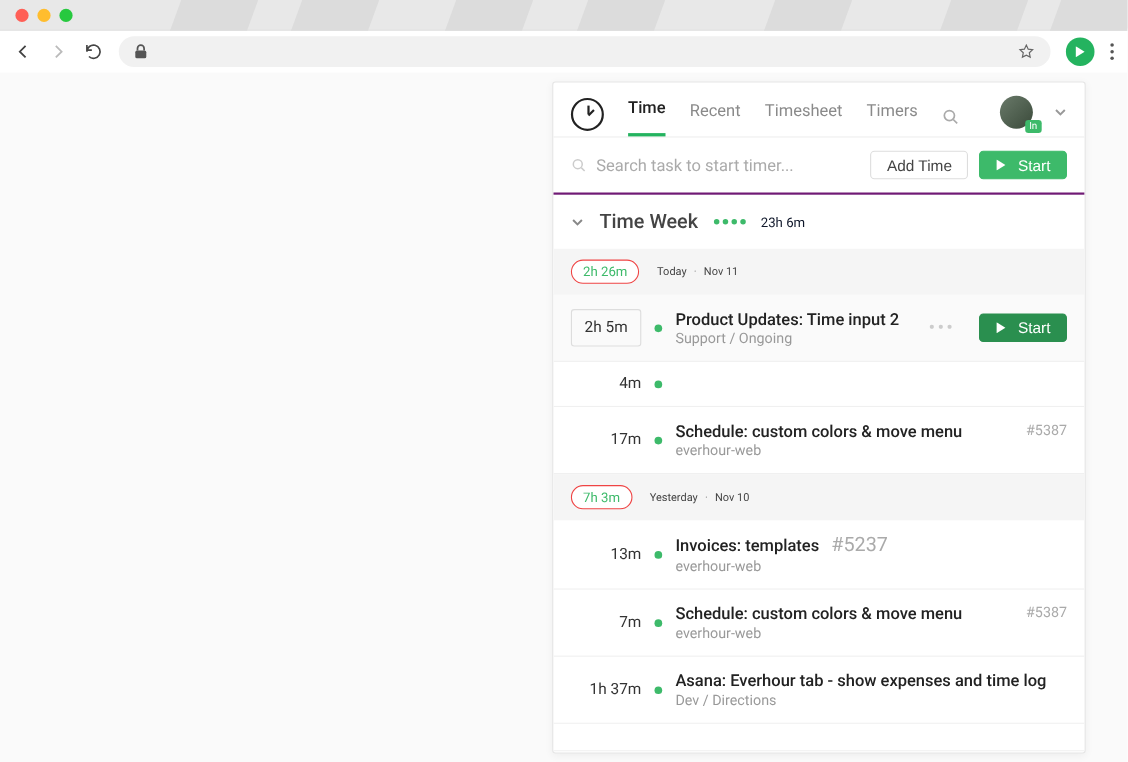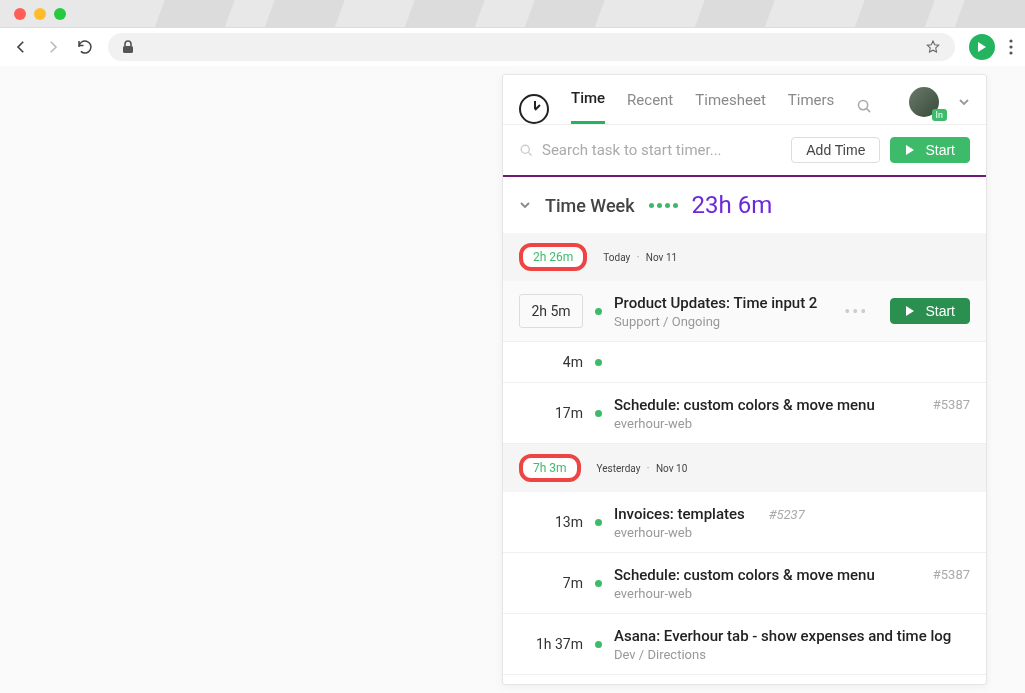--- a/index.html
+++ b/index.html
@@ -20,21 +20,21 @@
   .addr-bar { flex:1; height:28px; background:#f1f1f1; border-radius:14px; display:flex; align-items:center; padding:0 14px; gap:10px; }
   .addr-bar .spacer { flex:1; }
   .right-controls { display:flex; align-items:center; gap:14px; }
   .play-circle { width:26px; height:26px; background:#24b35f; border-radius:50%; display:flex; align-items:center; justify-content:center; }
   .play-circle svg { fill:#fff; width:10px; height:10px; }
 
   .content { position:relative; width:100%; height: calc(100% - 66px); background:#fafafa; }
 
   .panel { position:absolute; top:8px; right:38px; width:485px; height:calc(100% - 16px); background:#fff; border:1px solid #e5e5e5; border-radius:3px; box-shadow:0 2px 8px rgba(0,0,0,0.05); display:flex; flex-direction:column; overflow:hidden; }
 
-  .panel-header { display:flex; align-items:flex-end; padding:14px 16px 0 16px; gap:22px; border-bottom:1px solid #eee; position:relative; }
+  .panel-header { display:flex; align-items:flex-start; padding:14px 16px 0 16px; gap:22px; border-bottom:1px solid #eee; position:relative; }
   .logo-circle { width:30px; height:30px; border:2px solid #222; border-radius:50%; display:flex; align-items:center; justify-content:center; position:relative; }
   .logo-circle::before { content:""; position:absolute; width:2px; height:8px; background:#222; top:5px; left:13px; transform-origin:bottom; }
   .logo-circle::after { content:""; position:absolute; width:2px; height:7px; background:#222; top:7px; left:13px; transform:rotate(45deg); transform-origin:bottom; }
 
   .tabs { display:flex; gap:22px; align-items:center; }
   .tab { font-size:15px; color:#8a8a8a; padding-bottom:14px; cursor:pointer; }
   .tab.active { color:#222; border-bottom:3px solid #24b35f; font-weight:500; }
   .search-tab-icon { color:#aaa; }
 
   .header-right { position:absolute; right:16px; top:12px; display:flex; align-items:center; gap:19px; }
@@ -47,35 +47,35 @@
   .btn { padding:4px 14px; border-radius:4px; font-size:14px; border:1px solid #ddd; background:#fff; color:#444; cursor:pointer; }
   .btn.primary { background:#3dba6a; color:#fff; border-color:#3dba6a; display:flex; align-items:center; gap:10px; }
   .btn.primary.dark { background:#2a8f4f; border-color:#2a8f4f; }
   .btn svg { fill:#fff; width:10px; height:10px; }
 
   .week-row { display:flex; align-items:center; padding:14px 16px; gap:14px; color:#444; }
   .week-row .chev2 { color:#888; }
   .week-label { font-size:18px; font-weight:500; }
   .dots { display:flex; gap:3px; }
   .dots span { width:5px; height:5px; background:#3dba6a; border-radius:50%; }
-  .week-total { font-size:24px; color:#6d28d9;text-align:right; }
+  .week-total { font-size:12px; color:#0f172a;text-align:right; }
 
   .entries { flex:1; overflow:hidden; }
   .day-header { background:#f5f5f5; padding:10px 16px; display:flex; align-items:center; gap:16px; }
-  .pill { border:4px solid #ef4444; color:#3dba6a; font-size:12px; padding:3px 10px; border-radius:12px; background:#fff; }
+  .pill { border:1px solid #ef4444; color:#3dba6a; font-size:12px; padding:3px 10px; border-radius:12px; background:#fff; }
   .day-label { font-size:10px; color:#444; }
   .day-sep { color:#888; margin:0 4px; }
 
   .entry { display:flex; align-items:center; padding:12px 16px; gap:12px; border-bottom:1px solid #f0f0f0; position:relative; }
   .entry .time { width:64px; text-align:right; font-size:14px; color:#333; }
   .entry .timebox { width:64px; text-align:center; font-size:14px; color:#333; border:1px solid #ddd; border-radius:3px; padding:8px 0; }
   .entry .dot { width:7px; height:7px; background:#3dba6a; border-radius:50%; flex-shrink:0; }
   .entry .meta { flex:1; min-width:0; }
   .entry .title { font-size:15px; color:#222; font-weight:500; display:inline; }
-  .entry .tag-inline { font-size:13px; color:#aaa; margin-left:20px;font-style:italic; }
+  .entry .tag-inline { font-size:18px; color:#aaa; margin-left:7px; }
   .entry .sub { font-size:13px; color:#999; margin-top:2px; }
   .entry .tag { font-size:13px; color:#aaa; position:absolute; right:16px; top:14px; }
   .entry.active { background:#fafafa; }
   .entry .more { color:#ccc; font-size:18px; letter-spacing:2px; margin-right:10px; }
 
   svg { display:block; }
 </style>
 </head>
 <body>
 

